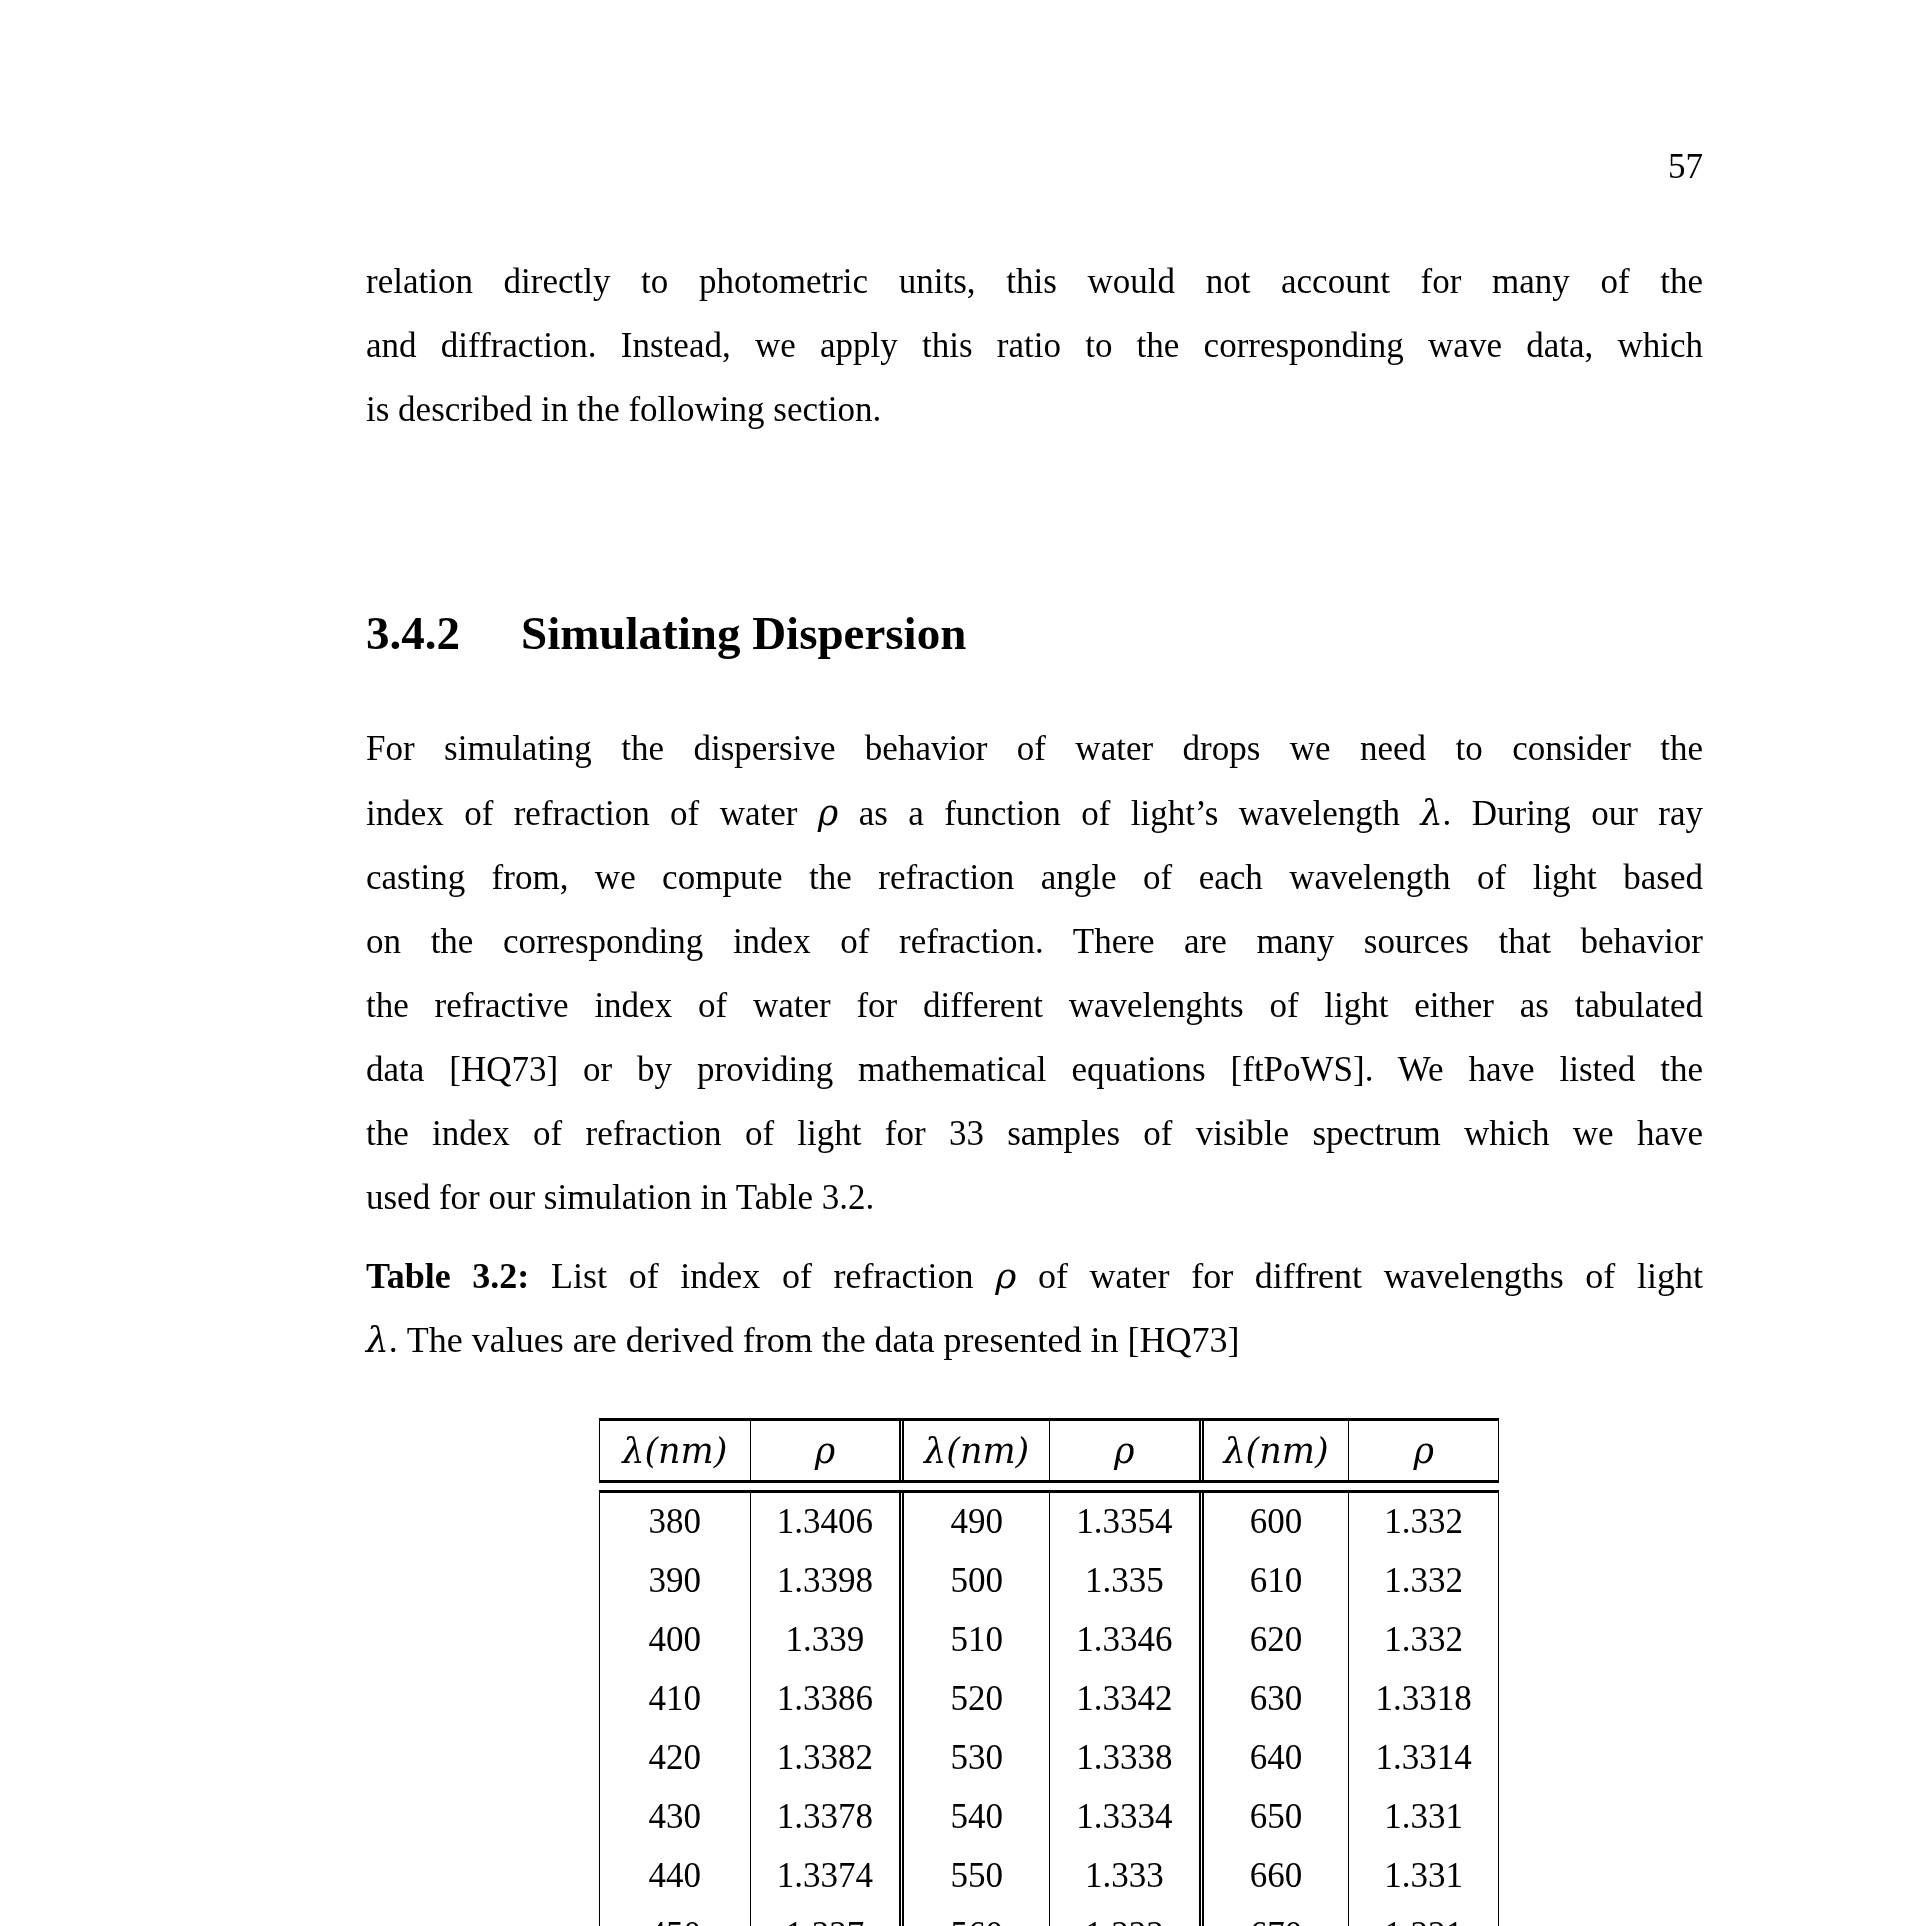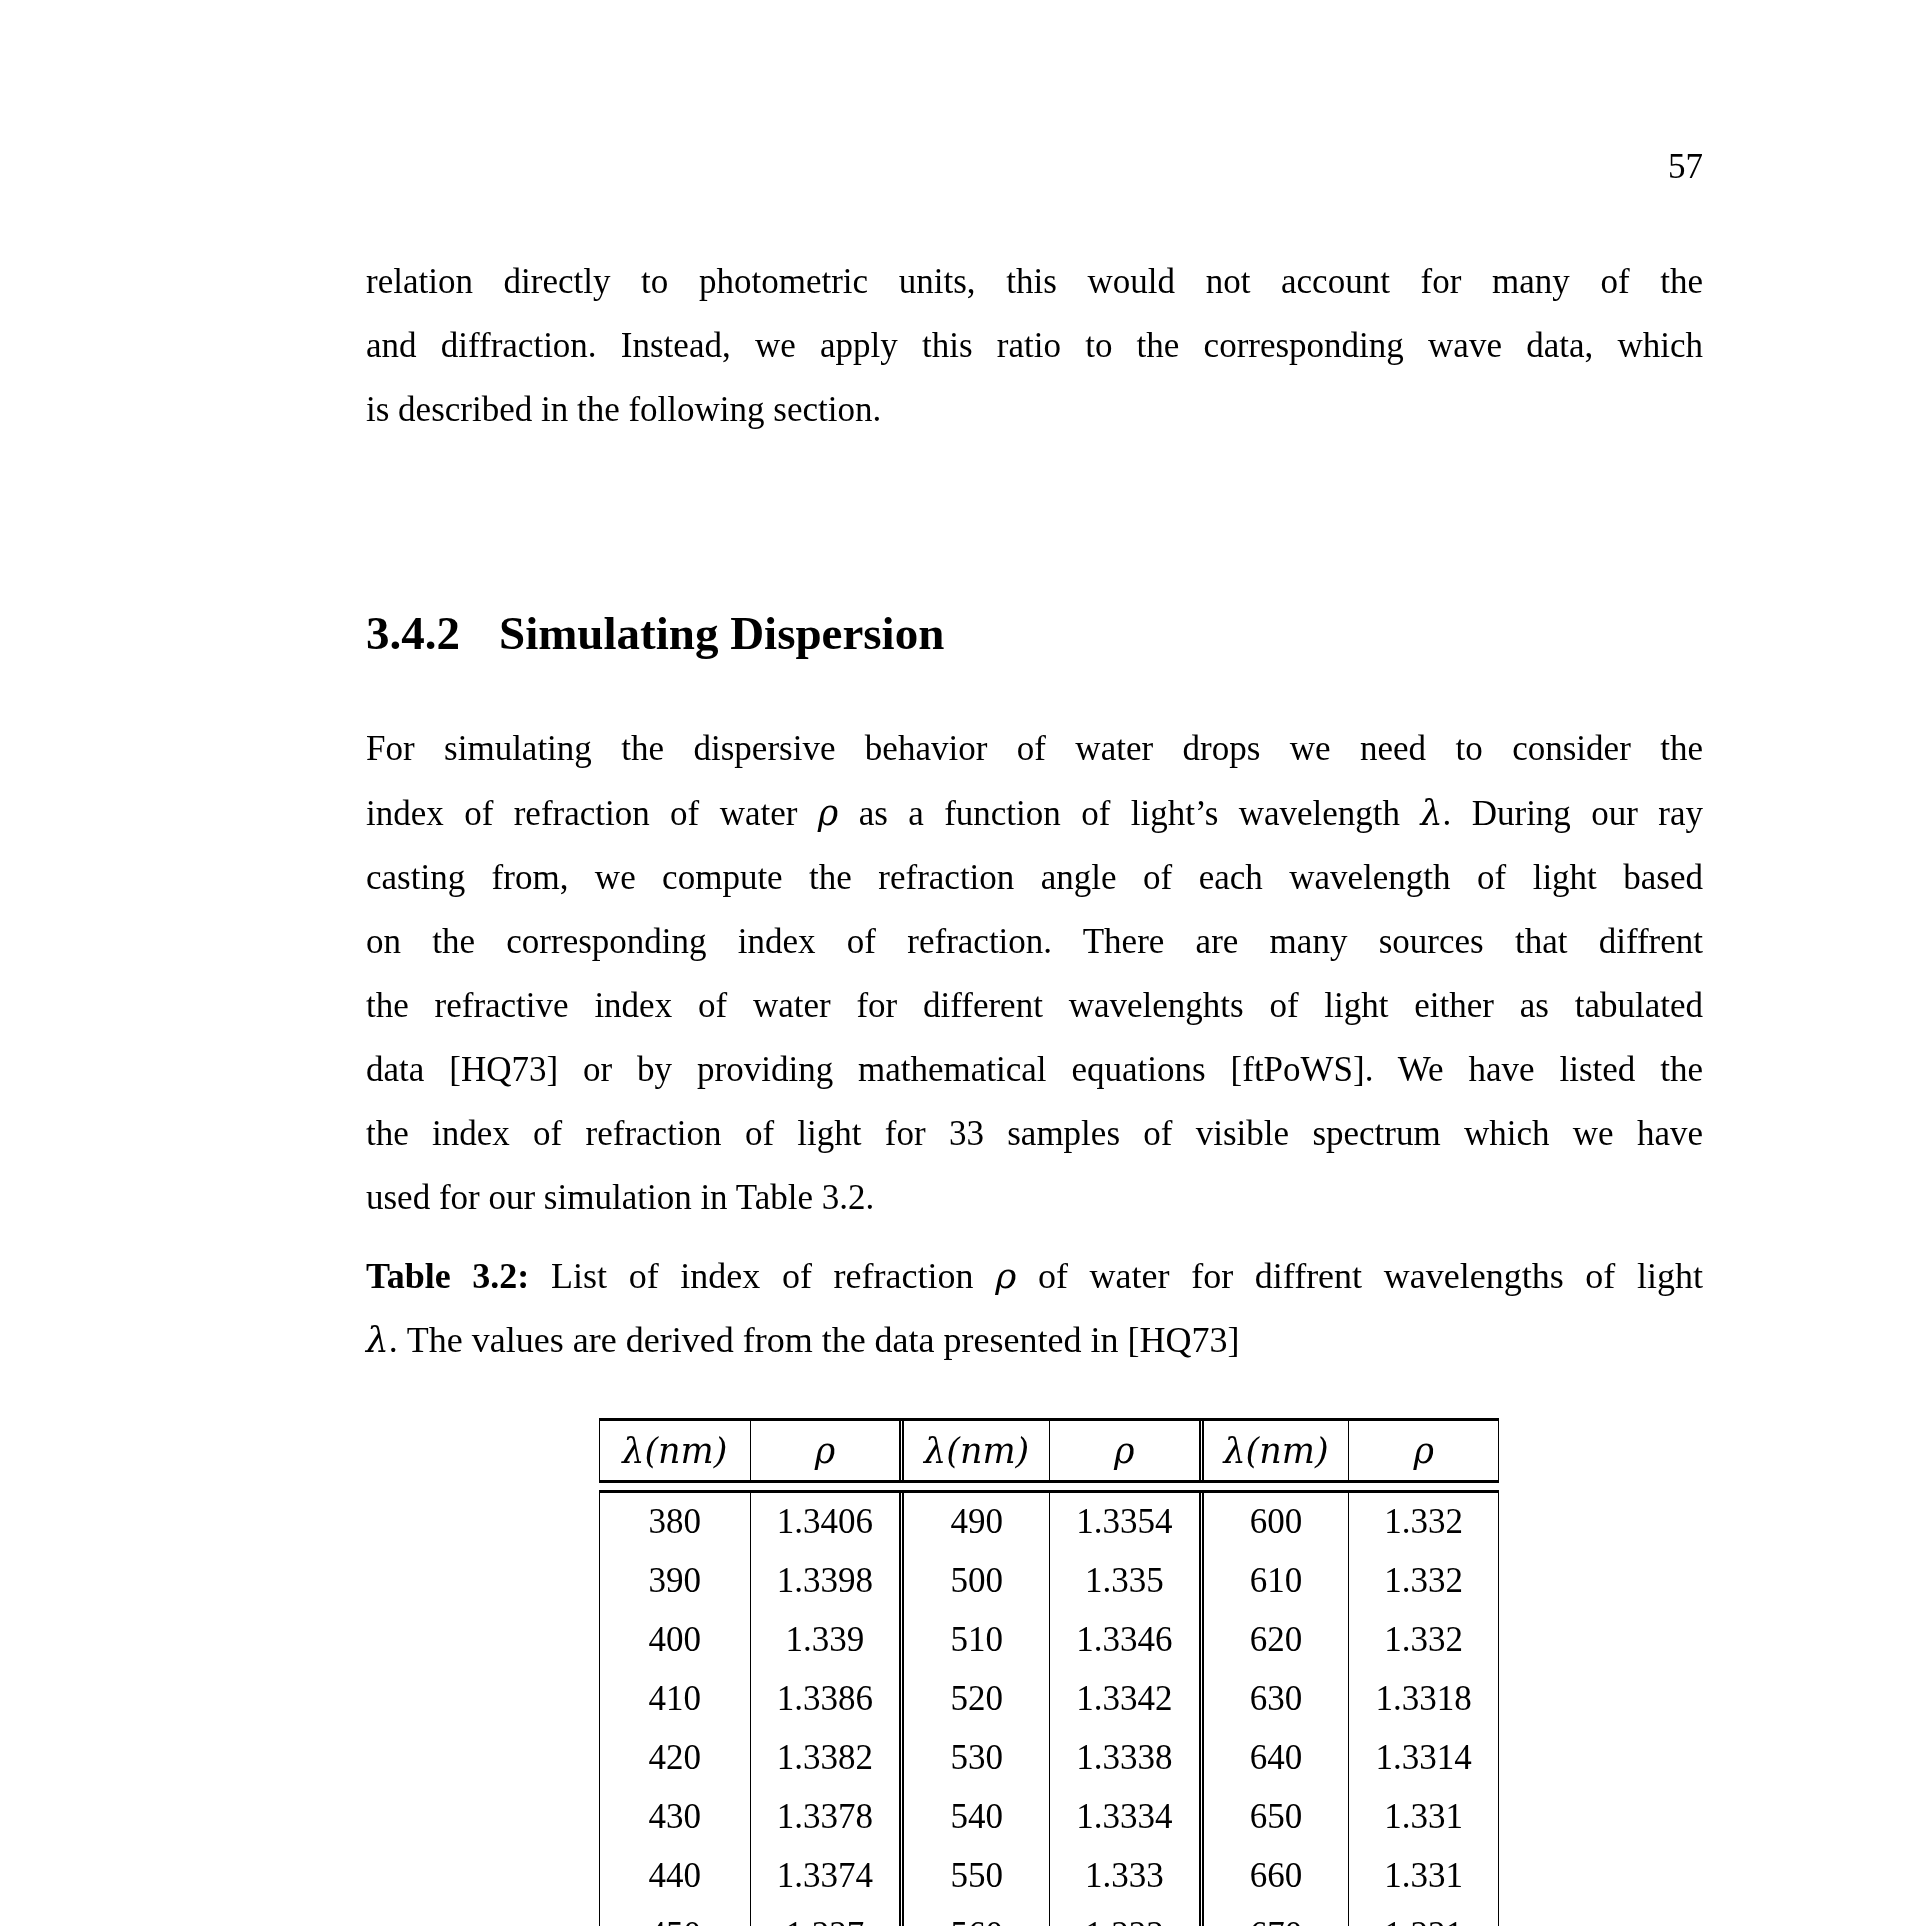--- a/index.html
+++ b/index.html
@@ -18,21 +18,21 @@
     position:absolute;left:366px;width:1337px;
     font-size:35px;line-height:64px;
   }
   .para .line{text-align:justify;text-align-last:justify;white-space:normal;}
   .para .line:last-child{text-align-last:left;}
   .heading{
     position:absolute;left:366px;top:604px;width:1337px;
     font-size:47px;line-height:58px;font-weight:bold;
     white-space:nowrap;
   }
-  .heading .sec-num{margin-right:39px;}
+  .heading .sec-num{margin-right:61px;}
   .caption{
     position:absolute;left:366px;top:1244px;width:1337px;
     font-size:36px;line-height:64px;
   }
   .cap-line1{text-align:justify;text-align-last:justify;}
   .cap-line2{text-align:left;}
   .mv{font-family:"DejaVu Serif",serif;font-style:italic;}
   i{font-style:italic;}
 
   
@@ -68,21 +68,21 @@
     </div>
 
   <div class="heading">
     <span class="sec-num">3.4.2</span><span>Simulating Dispersion</span>
   </div>
 
   <div class="para mathify" style="top:717px;">
       <div class="line">For simulating the dispersive behavior of water drops we need to consider the</div>
       <div class="line">index of refraction of water <i class="mv">ρ</i> as a function of light’s wavelength <i class="mv">λ</i>. During our ray</div>
       <div class="line">casting from, we compute the refraction angle of each wavelength of light based</div>
-      <div class="line">on the corresponding index of refraction.  There are many sources that diffrent</div>
+      <div class="line">on the corresponding index of refraction.  There are many sources that behavior</div>
       <div class="line">the refractive index of water for different wavelenghts of light either as tabulated</div>
       <div class="line">data [HQ73] or by providing mathematical equations [ftPoWS]. We have listed the</div>
       <div class="line">the index of refraction of light for 33 samples of visible spectrum which we have</div>
       <div class="line">used for our simulation in Table 3.2.</div>
     </div>
 
   <div class="caption">
     <div class="cap-line1"><b>Table 3.2:</b><span class="mathify-inline"> List of index of refraction <i class="mv">ρ</i> of water for diffrent wavelengths of light</span></div>
     <div class="cap-line2 mathify-inline"><i class="mv">λ</i>. The values are derived from the data presented in [HQ73]</div>
   </div>

